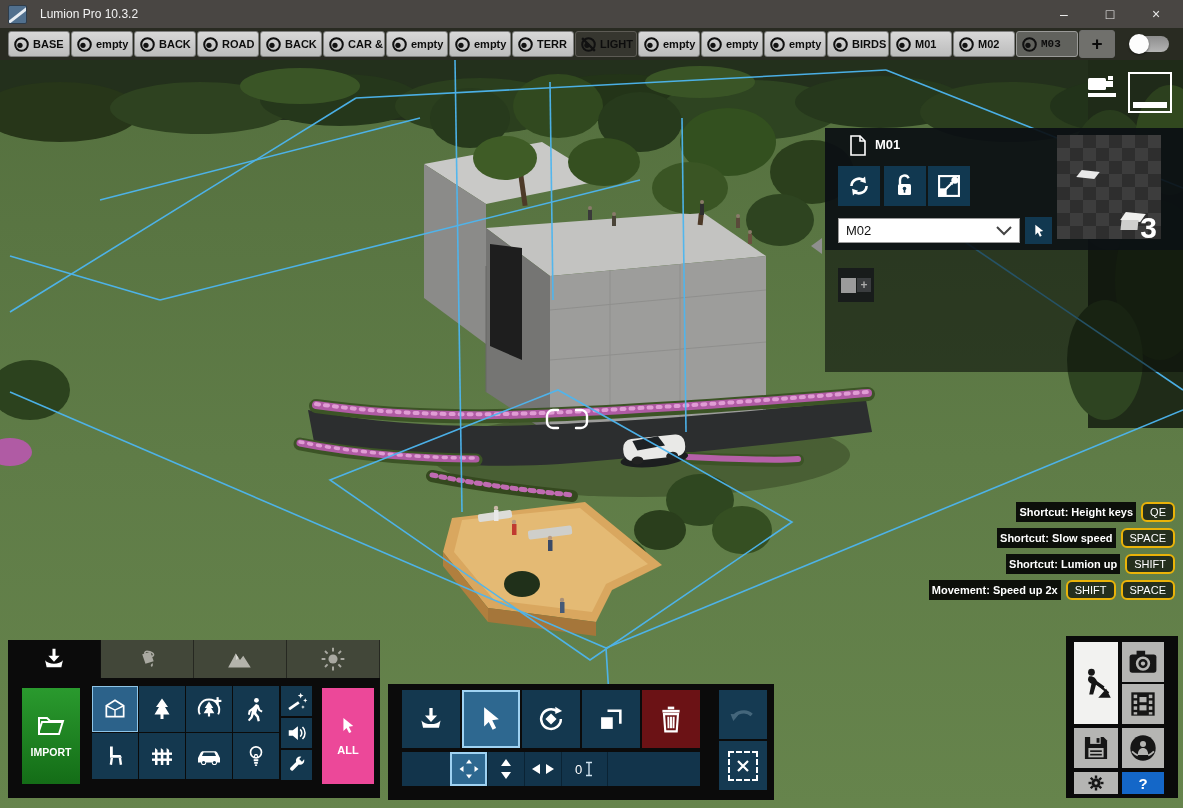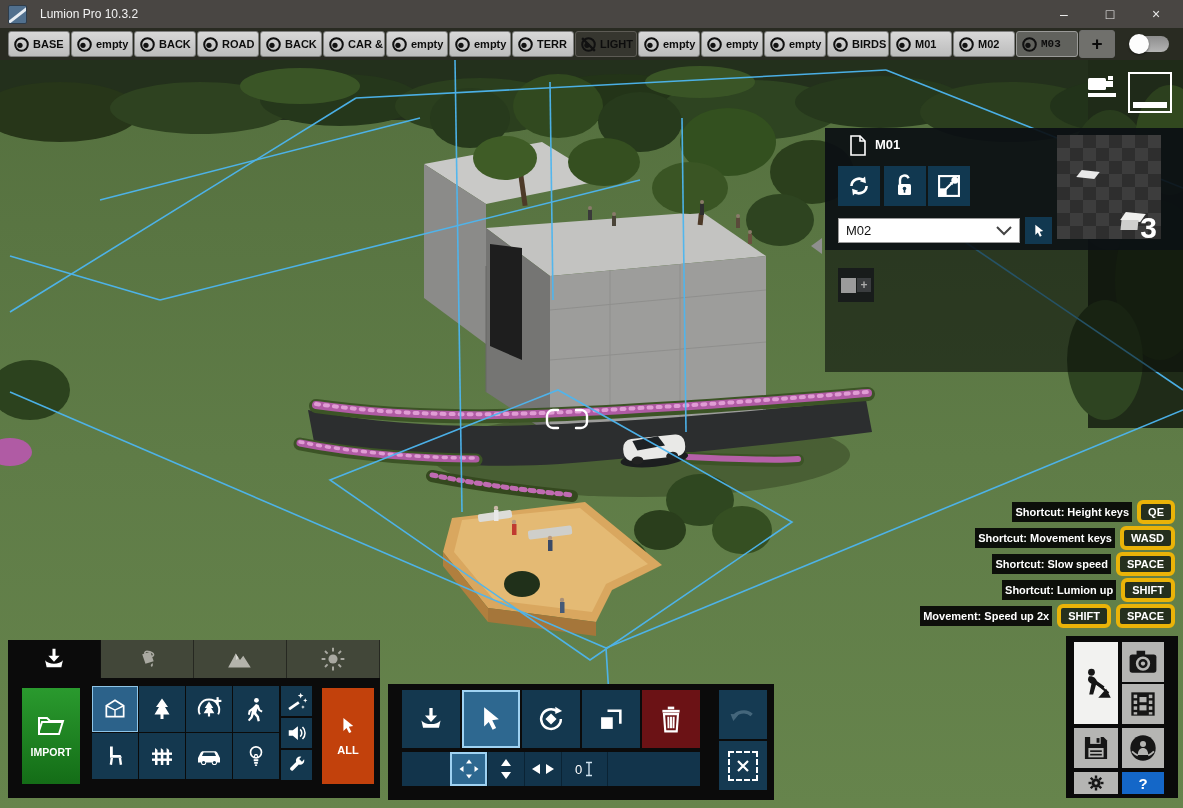--- a/index.html
+++ b/index.html
@@ -66,37 +66,37 @@
   .t-shape2b{position:absolute;left:64px;top:85px;width:17px;height:10px;background:#cfcfcd;transform:skew(-6deg);}
   .sq-plus{position:absolute;left:13px;top:140px;width:36px;height:34px;background:rgba(22,25,27,0.9);
            display:flex;align-items:center;justify-content:center;gap:1px;}
   .sq-plus .sq{width:15px;height:15px;background:#9b9b9b;}
   .sq-plus .pl{width:14px;height:14px;background:#3a3d3f;color:#ababab;font-size:12px;font-weight:bold;
            display:flex;align-items:center;justify-content:center;}
   
   .shortcuts{position:absolute;right:8px;top:501px;z-index:15;display:flex;flex-direction:column;gap:5px;}
   .sc-row{display:flex;justify-content:flex-end;align-items:center;gap:5px;height:21px;}
   .sc-label{background:rgba(5,5,5,0.92);color:#fff;font-size:11px;font-weight:bold;padding:4px 3px;}
-  .sc-key{background:rgba(18,22,16,0.75);border:4px solid #eab308;border-radius:6px;color:#fff;
-          font-size:11px;font-weight:bold;padding:2px 7px;}
+  .sc-key{background:rgba(18,22,16,0.75);border:2px solid #eab308;border-radius:6px;color:#fff;
+          font-size:11px;font-weight:normal;padding:2px 7px;}
   
   .bl-panel{position:absolute;left:8px;top:640px;width:372px;height:158px;z-index:30;}
   .bl-tabs{position:absolute;top:0;left:0;width:100%;height:38px;display:flex;}
   .bl-tab{flex:1;display:flex;align-items:center;justify-content:center;background:rgba(62,63,55,0.88);
           border-right:1px solid rgba(20,20,18,0.6);}
   .bl-tab--active{background:#0b0b0b;}
   .bl-content{position:absolute;top:38px;left:0;width:100%;height:120px;background:#0b0b0b;}
   .import-btn{position:absolute;left:14px;top:10px;width:58px;height:96px;
           background:linear-gradient(#2a9a2e,#146d17);display:flex;flex-direction:column;
           align-items:center;justify-content:center;gap:10px;color:#fff;font-size:10.5px;font-weight:bold;}
   .cat-btn{position:absolute;width:46px;height:46px;background:#14384f;display:flex;
           align-items:center;justify-content:center;}
   .cat-btn--sel{background:#2c628a;outline:1px solid #8ec5e8;outline-offset:-1px;}
   .cat-btn--sm{width:31px;height:30px;}
-  .all-btn{position:absolute;left:314px;top:10px;width:52px;height:96px;background:#c2410c;
+  .all-btn{position:absolute;left:314px;top:10px;width:52px;height:96px;background:#ec4899;
           display:flex;flex-direction:column;align-items:center;justify-content:center;gap:8px;
           color:#fff;font-size:11px;font-weight:bold;}
   
   .bc-panel{position:absolute;left:388px;top:684px;width:328px;height:116px;background:#0b0b0b;z-index:30;}
   .bc-btn{position:absolute;top:6px;width:58px;height:58px;background:#14384f;display:flex;
           align-items:center;justify-content:center;}
   .bc-btn--sel{background:#2e6890;outline:2px solid #9fd2f2;outline-offset:-2px;}
   .bc-btn--danger{background:#6b1215;}
   .bc-strip{position:absolute;left:14px;top:68px;width:298px;height:34px;background:#12344b;display:flex;}
   .bc-cell{width:37px;height:34px;display:flex;align-items:center;justify-content:center;
@@ -504,24 +504,20 @@
       <div class="pl">+</div>
     </div>
   </div>
 
   <div class="shortcuts">
     <div class="sc-row">
       <span class="sc-label">Shortcut: Height keys</span>
       <span class="sc-key">QE</span>
     </div>
     <div class="sc-row">
-      <span class="sc-label">Shortcut: Movement keys</span>
-      <span class="sc-key">WASD</span>
-    </div>
-    <div class="sc-row">
       <span class="sc-label">Shortcut: Slow speed</span>
       <span class="sc-key">SPACE</span>
     </div>
     <div class="sc-row">
       <span class="sc-label">Shortcut: Lumion up</span>
       <span class="sc-key">SHIFT</span>
     </div>
     <div class="sc-row">
       <span class="sc-label">Movement: Speed up 2x</span>
       <span class="sc-key">SHIFT</span>

